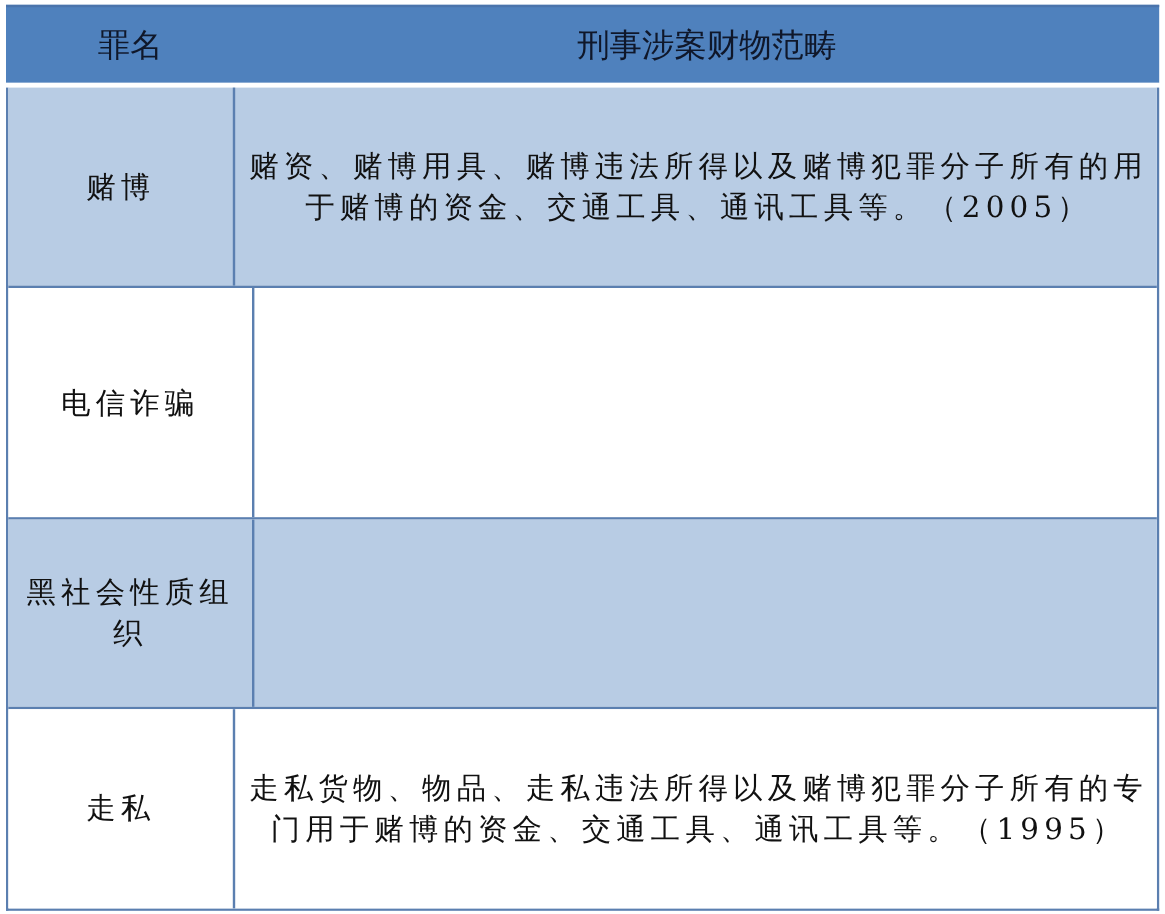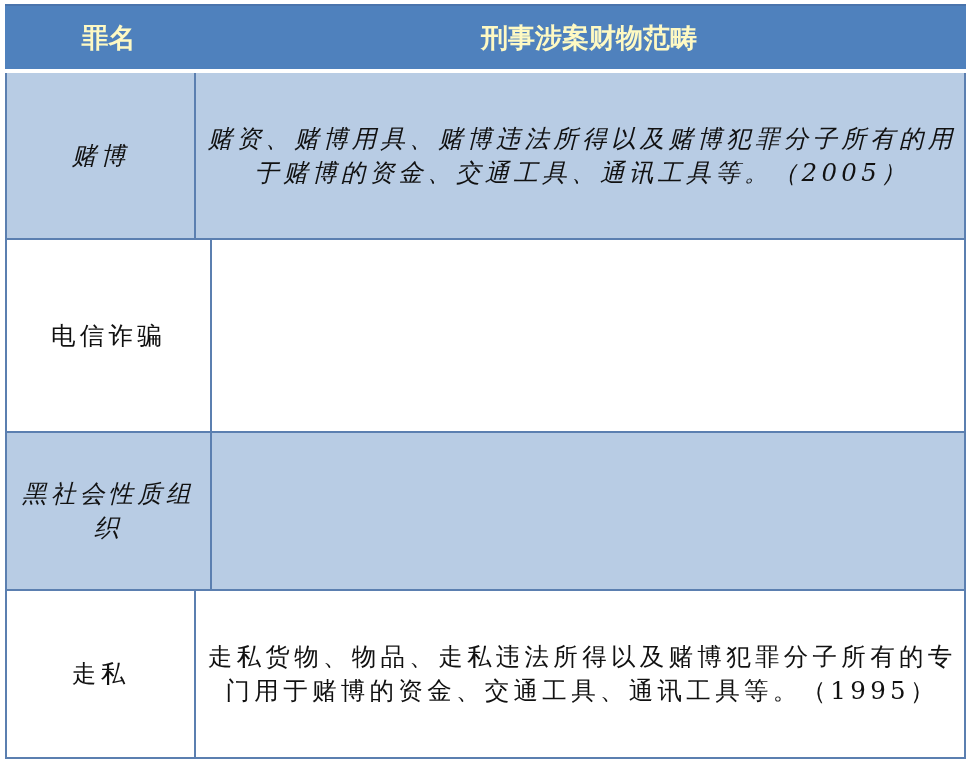--- a/index.html
+++ b/index.html
@@ -27,23 +27,23 @@
       left: 0;
       top: 0;
       width: 961px;
       height: 65px;
       background: #4F81BD;
       display: flex;
       border-top: 2px solid #4A74AC;
       box-sizing: border-box;
     }
     .header .cell {
-      color: #fef9c3;
+      color: #0f172a;
       font-family: "DejaVu Sans", "Liberation Sans", sans-serif;
-      font-weight: bold;
+      font-weight: normal;
       font-size: 27px;
       display: flex;
       align-items: center;
       justify-content: center;
       height: 100%;
       letter-spacing: 0px;
     }
     .header .c1 { width: 207px; }
     .header .c2 { width: 754px; }
     .header-sep {
@@ -65,21 +65,21 @@
       border-right: 2px solid #5B7FB0;
       border-bottom: 2px solid #5B7FB0;
     }
     .row {
       position: absolute;
       left: 0;
       width: 957px;
       display: flex;
       box-sizing: border-box;
     }
-    .row.shaded { background: #B8CCE4; font-style: italic; }
+    .row.shaded { background: #B8CCE4; }
     .row.plain { background: #ffffff; }
     .row .cell {
       display: flex;
       align-items: center;
       justify-content: center;
       text-align: center;
       color: #111111;
       font-size: 24.5px;
       line-height: 34px;
       letter-spacing: 4.3px;

